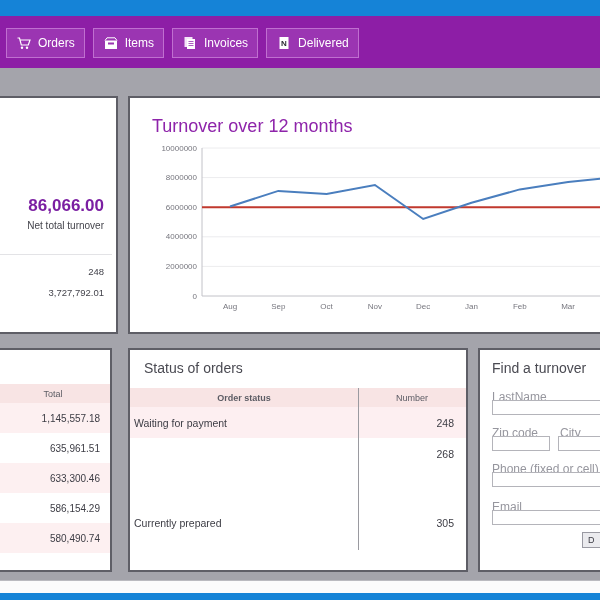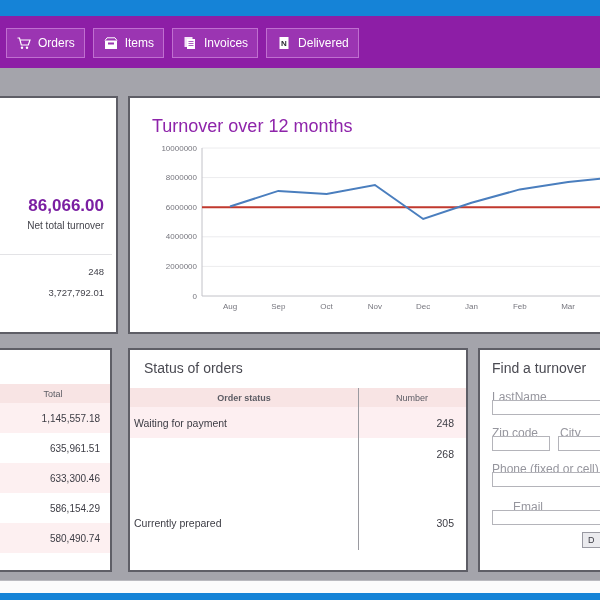--- a/index.html
+++ b/index.html
@@ -45,21 +45,21 @@
   .s-row.pink { background: #fdeff1; }
   .s-vline { position: absolute; left: 228px; top: 38px; width: 1px; height: 162px; background: #9a9aa0; }
 
   .find { left: 478px; top: 348px; width: 140px; height: 224px; }
   .f-title { position: absolute; left: 12px; top: 10px; font-size: 14px; color: #4a4a52; }
   .f-label { position: absolute; font-size: 12px; color: #96969e; }
   .fl-last  { left: 12px; top: 40px; }
   .fl-zip   { left: 12px; top: 76px; }
   .fl-city  { left: 80px; top: 76px; }
   .fl-phone { left: 12px; top: 112px; }
-  .fl-email { left: 12px; top: 150px; margin-left: 21px; }
+  .fl-email { left: 12px; top: 150px; }
   .f-input { position: absolute; height: 15px; border: 1px solid #b4b4ba; background: #fff;
              font-size: 9px; padding: 0 3px; color: #333; }
   .f-lastname { left: 12px; top: 50px;  width: 120px; }
   .f-zip      { left: 12px; top: 86px;  width: 58px; }
   .f-city     { left: 78px; top: 86px;  width: 56px; }
   .f-phone    { left: 12px; top: 122px; width: 120px; }
   .f-email    { left: 12px; top: 160px; width: 120px; }
   .f-btn { position: absolute; left: 102px; top: 182px; width: 52px; height: 16px; background: #ebebee;
            border: 1px solid #9a9aa2; font-size: 9px; color: #3c3c44; text-align: left; padding-left: 5px;
            font-family: "Liberation Sans", sans-serif; cursor: pointer; }

